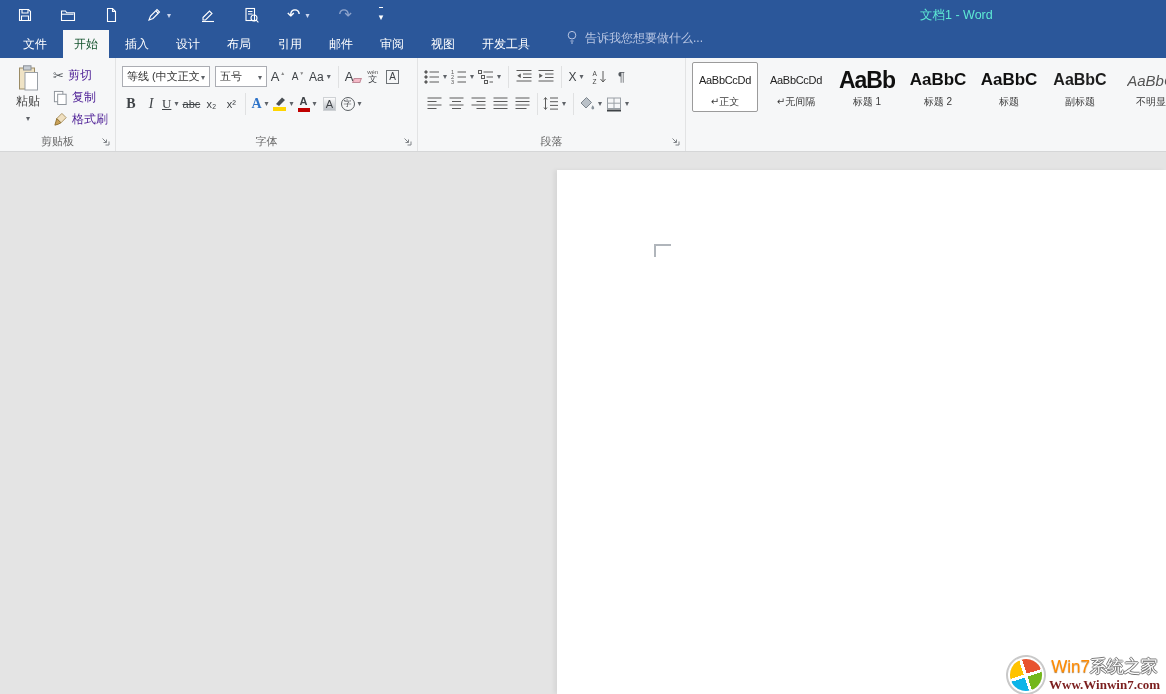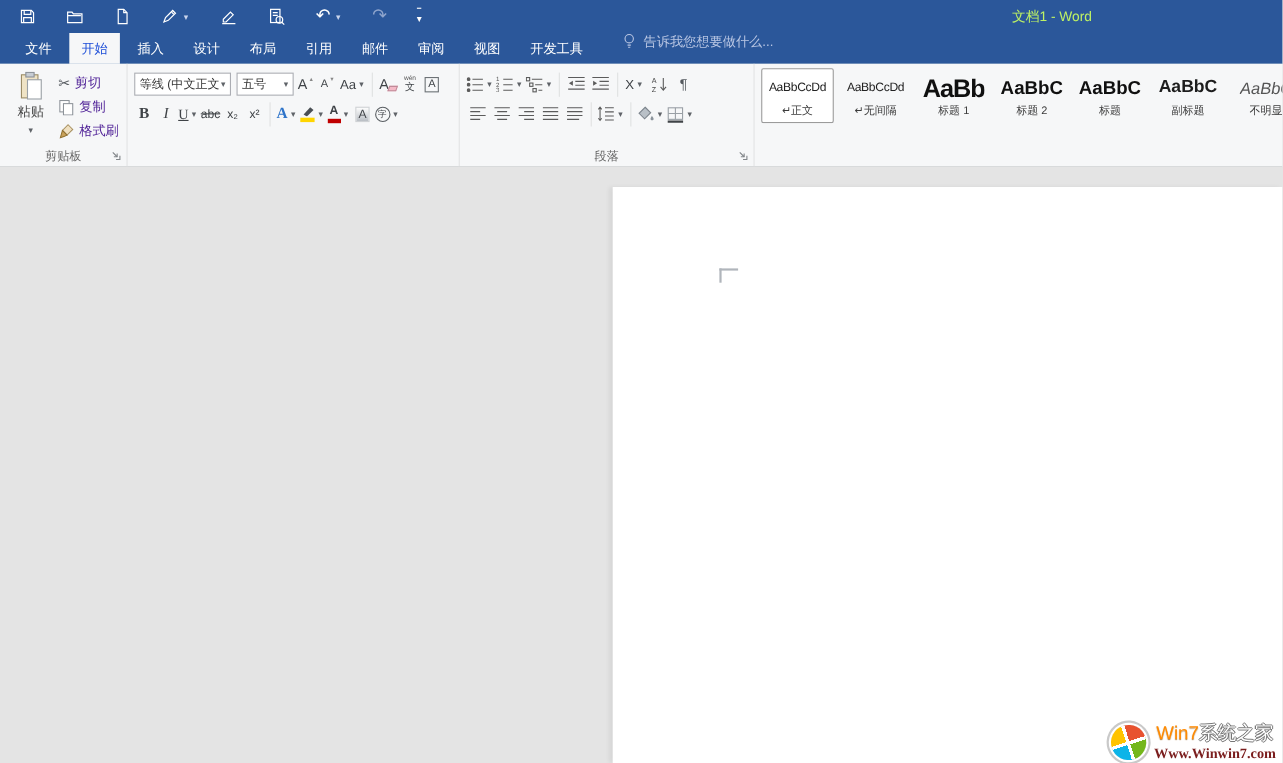--- a/index.html
+++ b/index.html
@@ -9,26 +9,26 @@
 
 
 .titlebar{height:30px;background:#2b579a;display:flex;align-items:center;position:relative;flex:none}
 .qat{display:flex;align-items:center;gap:27px;padding-left:17px}
 .qbtn{display:inline-flex;align-items:center;gap:3px;color:#fff;cursor:default}
 .qbtn svg{display:block}
 .i-undo::before{content:"↶";font-size:16px;color:#fff;line-height:1}
 .i-redo::before{content:"↷";font-size:16px;color:#8ea4cc;line-height:1}
 .i-more{display:inline-block;border-top:1px solid #fff;padding-top:1px}
 .i-more::before{content:"▾";font-size:9px;color:#fff;line-height:1}
-.wtitle{position:absolute;left:920px;top:0;height:30px;line-height:30px;color:#bef264;font-size:12.5px;white-space:nowrap}
+.wtitle{position:absolute;left:920px;top:0;height:30px;line-height:30px;color:#5eead4;font-size:12.5px;white-space:nowrap}
 
 
 .tabrow{height:28px;background:#2b579a;display:flex;align-items:stretch;padding-left:12px;flex:none}
 .tab{height:28px;line-height:28px;padding:0 11px;color:#fff;font-size:12px;margin-right:5px;white-space:nowrap;cursor:default}
-.tab.active{background:#f6f7f8;color:#1d4ed8}
+.tab.active{background:#f6f7f8;color:#14532d}
 .tellme{display:flex;align-items:flex-start;gap:7px;color:#b9c6e3;margin-left:20px;height:28px;white-space:nowrap}
 
 
 .ribbon{height:94px;background:#f6f7f8;border-bottom:1px solid #d5d6d7;display:flex;flex:none}
 .group{position:relative;height:100%;border-right:1px solid #e2e3e4;display:flex;flex-direction:column;flex:none}
 .g-body{flex:1;display:flex;padding:5px 4px 0 6px}
 .g-foot{height:18px;position:relative;flex:none}
 .g-label{position:absolute;left:0;right:0;text-align:center;font-size:11px;color:#696969;top:1px}
 .launcher{position:absolute;right:3px;top:2px;width:12px;height:12px;cursor:pointer}
 .vsep{width:1px;background:#e0e1e2;height:22px;margin:0 3px;align-self:center;flex:none}
@@ -321,20 +321,30 @@
             <span class="btn-sm">
               <span class="shA">A</span>
             </span>
             <span class="btn-sm">
               <span class="circ">字</span>
               <i class="caret"></i>
             </span>
           </div>
         </div>
       </div>
+      <div class="g-foot">
+        <span class="g-label">字体</span>
+        <span class="launcher">
+          <svg width="10" height="10" viewBox="0 0 10 10" fill="none" stroke="#818589" stroke-width="1">
+              <path d="M9 5.5V9H5.5"></path>
+              <path d="M2.5 2.5L6.5 6.5"></path>
+              <path d="M6.5 3.5v3h-3"></path>
+            </svg>
+        </span>
+      </div>
     </div>
 
     <div class="group g-para">
       <div class="g-body">
         <div class="rows">
           <div class="frow">
             <span class="pbtn">
               <svg width="16" height="16" viewBox="0 0 16 16" stroke="#5b5b5b" stroke-width="1">
                   <circle cx="2" cy="3" r="1.2" fill="#5b5b5b"></circle>
                   <path d="M5.5 3H15"></path>

